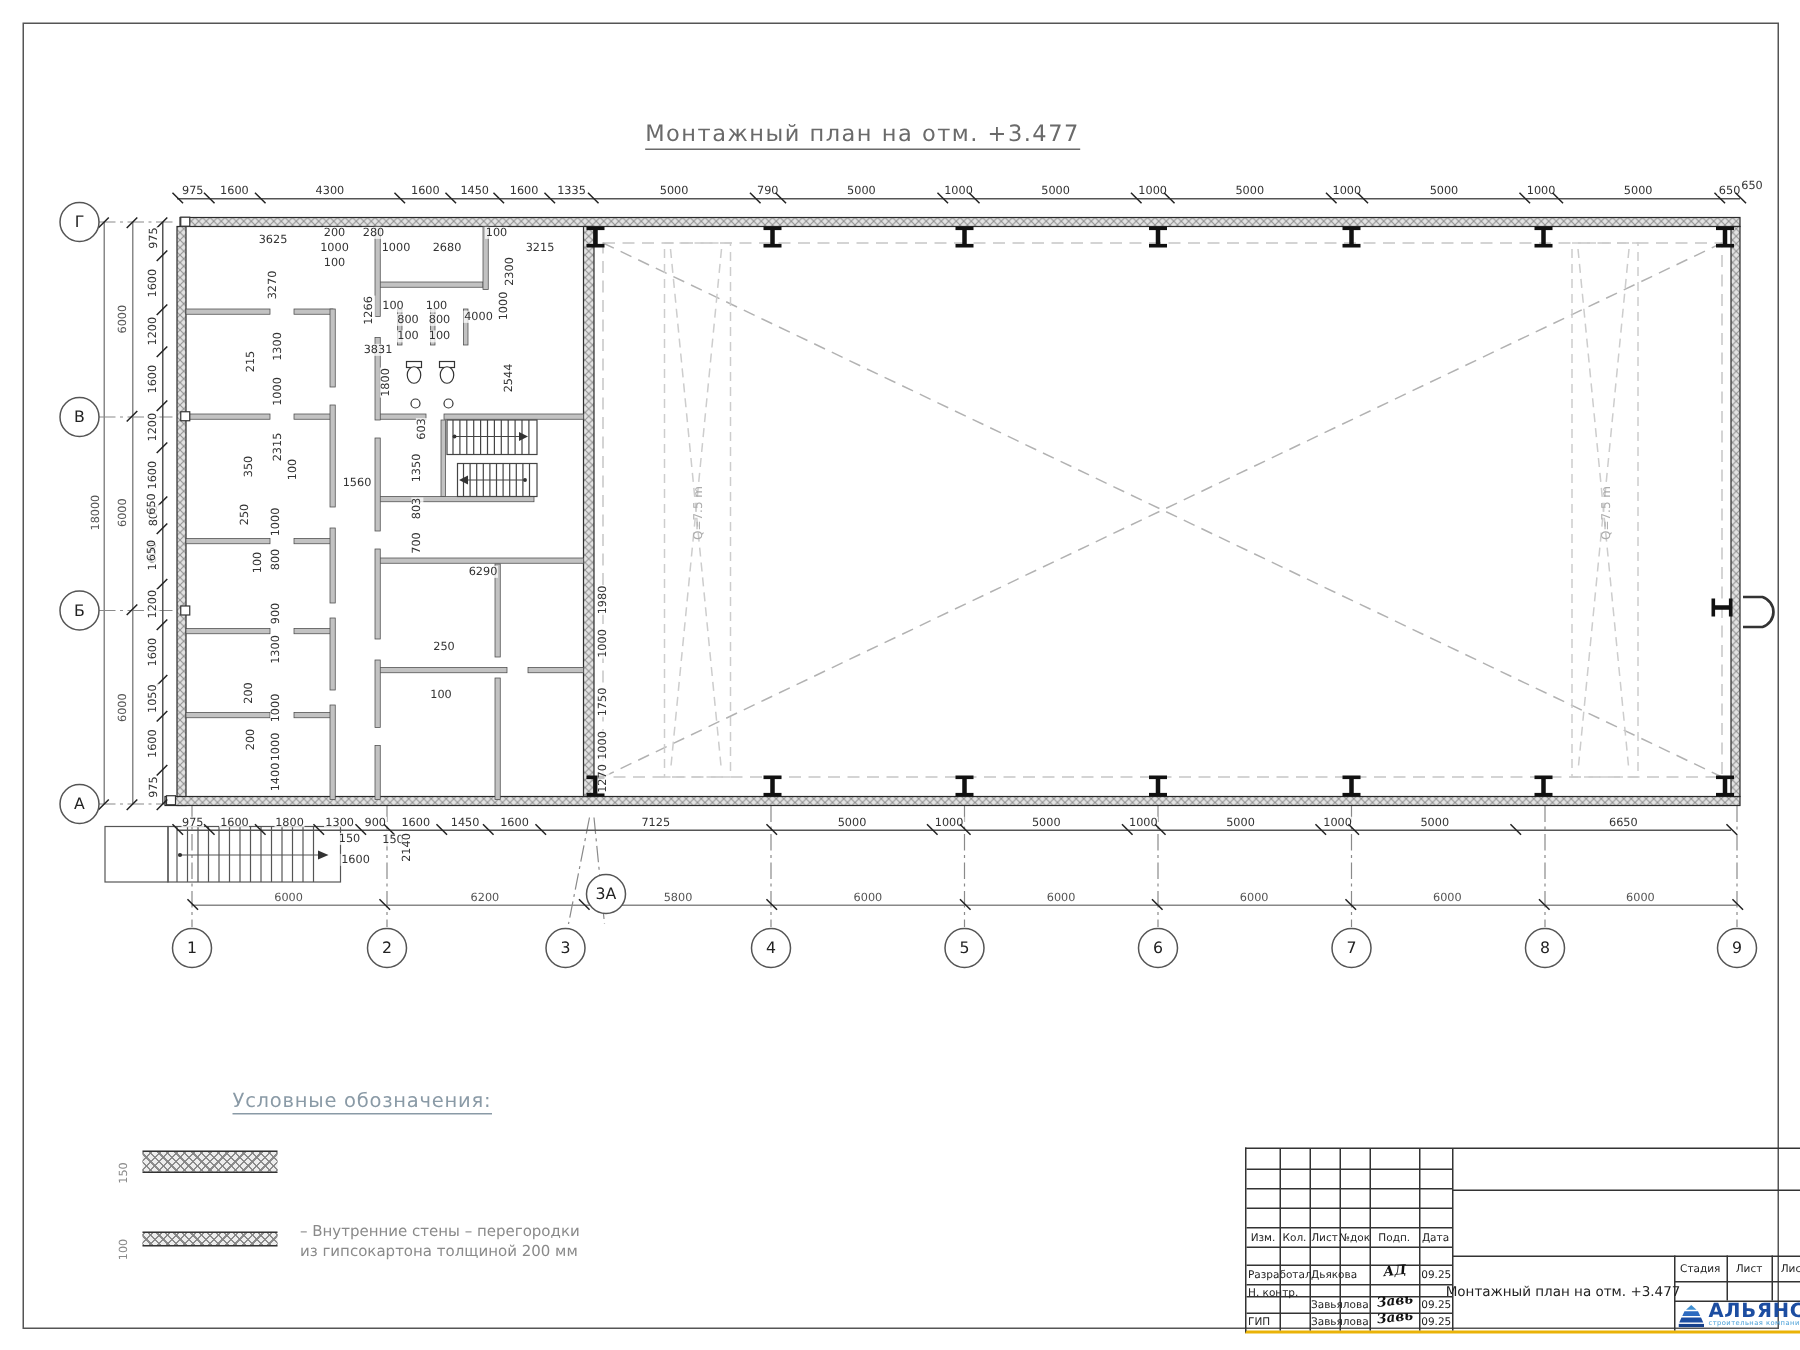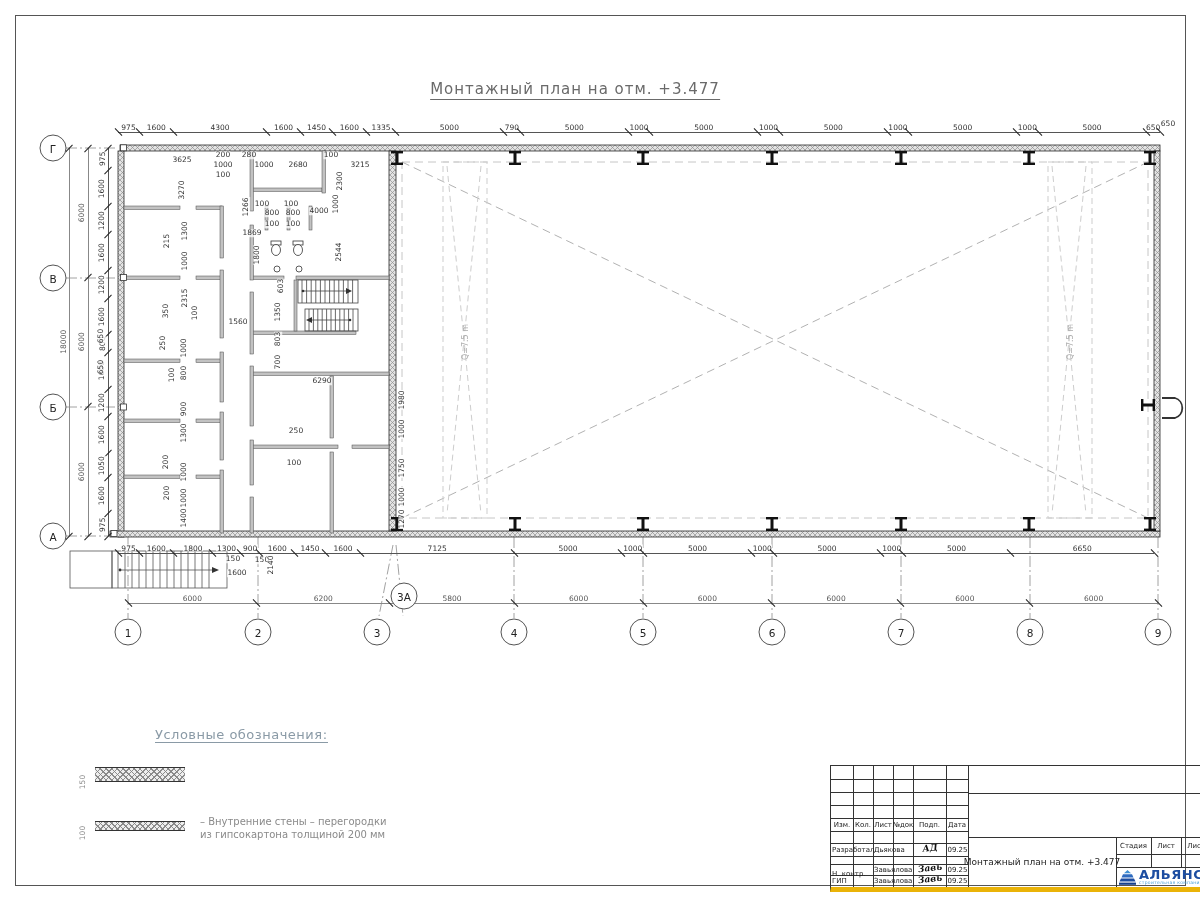--- a/index.html
+++ b/index.html
@@ -34,21 +34,21 @@
     font-size:10.5px;color:#222;transform:translate(-50%,-50%);}
   
   #legend-title{position:absolute;left:155px;top:727px;font-size:13px;color:#8a9aa6;
     border-bottom:1px solid #8a9aa6;letter-spacing:.5px;white-space:nowrap;}
   .swatch{position:absolute;border-top:1.2px solid #333;border-bottom:1.2px solid #333;
     background:#eee;background-image:repeating-linear-gradient(45deg,rgba(130,130,130,.9) 0 1px,transparent 1px 4px),
     repeating-linear-gradient(-45deg,rgba(130,130,130,.9) 0 1px,transparent 1px 4px);}
   .legend-text{position:absolute;font-size:10px;line-height:13px;color:#8a8a8a;white-space:pre-line;}
   .legend-dim{position:absolute;font-size:7.5px;color:#8a8a8a;transform:translate(-50%,-50%) rotate(-90deg);}
   
-  #stamp{position:absolute;left:830px;top:765px;width:370px;height:121px;border-left:1px solid #333;border-top:1px solid #333;border-bottom:5px solid #eab308;font-size:7px;color:#222;}
+  #stamp{position:absolute;left:830px;top:765px;width:370px;height:121px;border-left:1px solid #333;border-top:1px solid #333;border-bottom:2px solid #eab308;font-size:7px;color:#222;}
   #stamp .ln{position:absolute;background:#333;}
   #stamp .cell{position:absolute;display:flex;align-items:center;justify-content:center;white-space:nowrap;overflow:visible;}
   #stamp .sig{font-family:"DejaVu Serif",serif;font-style:italic;font-weight:bold;font-size:9px;transform:rotate(-6deg);color:#111;}
   #doc-title-cell{font-size:9px;}
   #logo-text{font-size:13px;font-weight:bold;color:#1c4da1;letter-spacing:.5px;}
   #logo-sub{font-size:4.5px;color:#4aa0d8;letter-spacing:.3px;}
 </style>
 </head>
 <body>
 
@@ -507,21 +507,21 @@
       <span class="dim" style="left: 223px; top: 165px;">1000</span>
       <span class="dim" style="left: 223px; top: 175px;">100</span>
       <span class="dim" style="left: 249px; top: 155px;">280</span>
       <span class="dim" style="left: 264px; top: 165px;">1000</span>
       <span class="dim" style="left: 298px; top: 165px;">2680</span>
       <span class="dim" style="left: 331px; top: 155px;">100</span>
       <span class="dim" style="left: 360px; top: 165px;">3215</span>
       <span class="dim r" style="left: 340px; top: 181px;">2300</span>
       <span class="dim r" style="left: 182px; top: 190px;">3270</span>
       <span class="dim r" style="left: 246px; top: 207px;">1266</span>
-      <span class="dim" style="left: 252px; top: 233px;">1869</span>
+      <span class="dim" style="left: 252px; top: 233px;">3831</span>
       <span class="dim" style="left: 262px; top: 204px;">100</span>
       <span class="dim" style="left: 272px; top: 213px;">800</span>
       <span class="dim" style="left: 272px; top: 224px;">100</span>
       <span class="dim" style="left: 291px; top: 204px;">100</span>
       <span class="dim" style="left: 293px; top: 213px;">800</span>
       <span class="dim" style="left: 293px; top: 224px;">100</span>
       <span class="dim" style="left: 319px; top: 211px;">4000</span>
       <span class="dim r" style="left: 336px; top: 204px;">1000</span>
       <span class="dim r" style="left: 257px; top: 255px;">1800</span>
       <span class="dim r" style="left: 339px; top: 252px;">2544</span>
@@ -622,21 +622,21 @@
     <div class="cell" style="left:22px;top:52px;width:20px;height:13px">Кол.</div>
     <div class="cell" style="left:42px;top:52px;width:20px;height:13px">Лист</div>
     <div class="cell" style="left:62px;top:52px;width:20px;height:13px">№док</div>
     <div class="cell" style="left:82px;top:52px;width:33px;height:13px">Подп.</div>
     <div class="cell" style="left:115px;top:52px;width:22px;height:13px">Дата</div>
 
     <div class="cell" style="left:1px;top:77px;width:42px;height:13px;justify-content:flex-start">Разработал</div>
     <div class="cell" style="left:43px;top:77px;width:39px;height:13px;justify-content:flex-start">Дьякова</div>
     <div class="cell sig" style="left:85px;top:74px;width:28px;height:16px">АД</div>
     <div class="cell" style="left:116px;top:77px;width:21px;height:13px">09.25</div>
-    <div class="cell" style="left:1px;top:102px;width:42px;height:11px;justify-content:flex-start">Н. контр.</div>
+    <div class="cell" style="left:1px;top:90px;width:42px;height:11px;justify-content:flex-start">Н. контр.</div>
     <div class="cell" style="left:43px;top:98px;width:39px;height:11px;justify-content:flex-start">Завьялова</div>
     <div class="cell sig" style="left:85px;top:95px;width:28px;height:14px">Завь</div>
     <div class="cell" style="left:116px;top:98px;width:21px;height:11px">09.25</div>
     <div class="cell" style="left:1px;top:109px;width:42px;height:12px;justify-content:flex-start">ГИП</div>
     <div class="cell" style="left:43px;top:109px;width:39px;height:12px;justify-content:flex-start">Завьялова</div>
     <div class="cell sig" style="left:85px;top:106px;width:28px;height:14px">Завь</div>
     <div class="cell" style="left:116px;top:109px;width:21px;height:12px">09.25</div>
 
     <div class="cell" id="doc-title-cell" style="left:137px;top:71px;width:148px;height:50px">Монтажный план на отм. +3.477</div>
 

